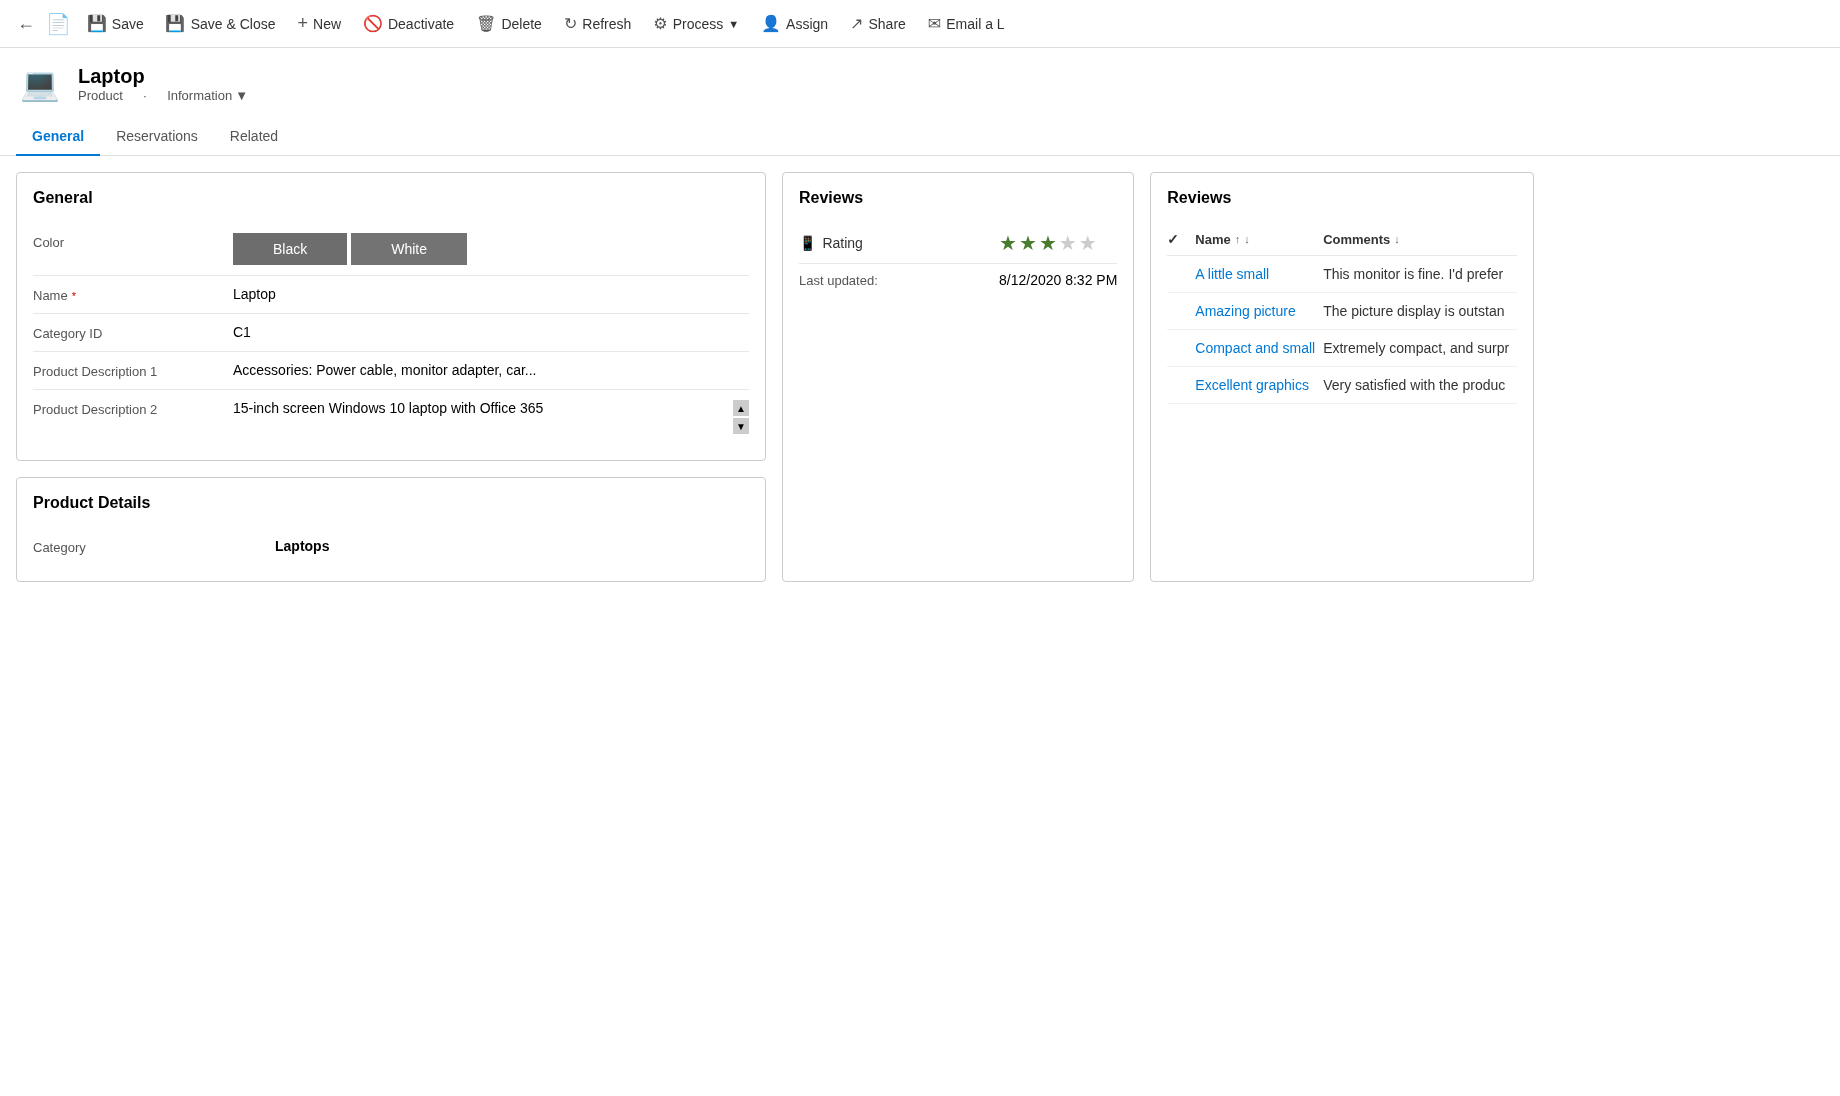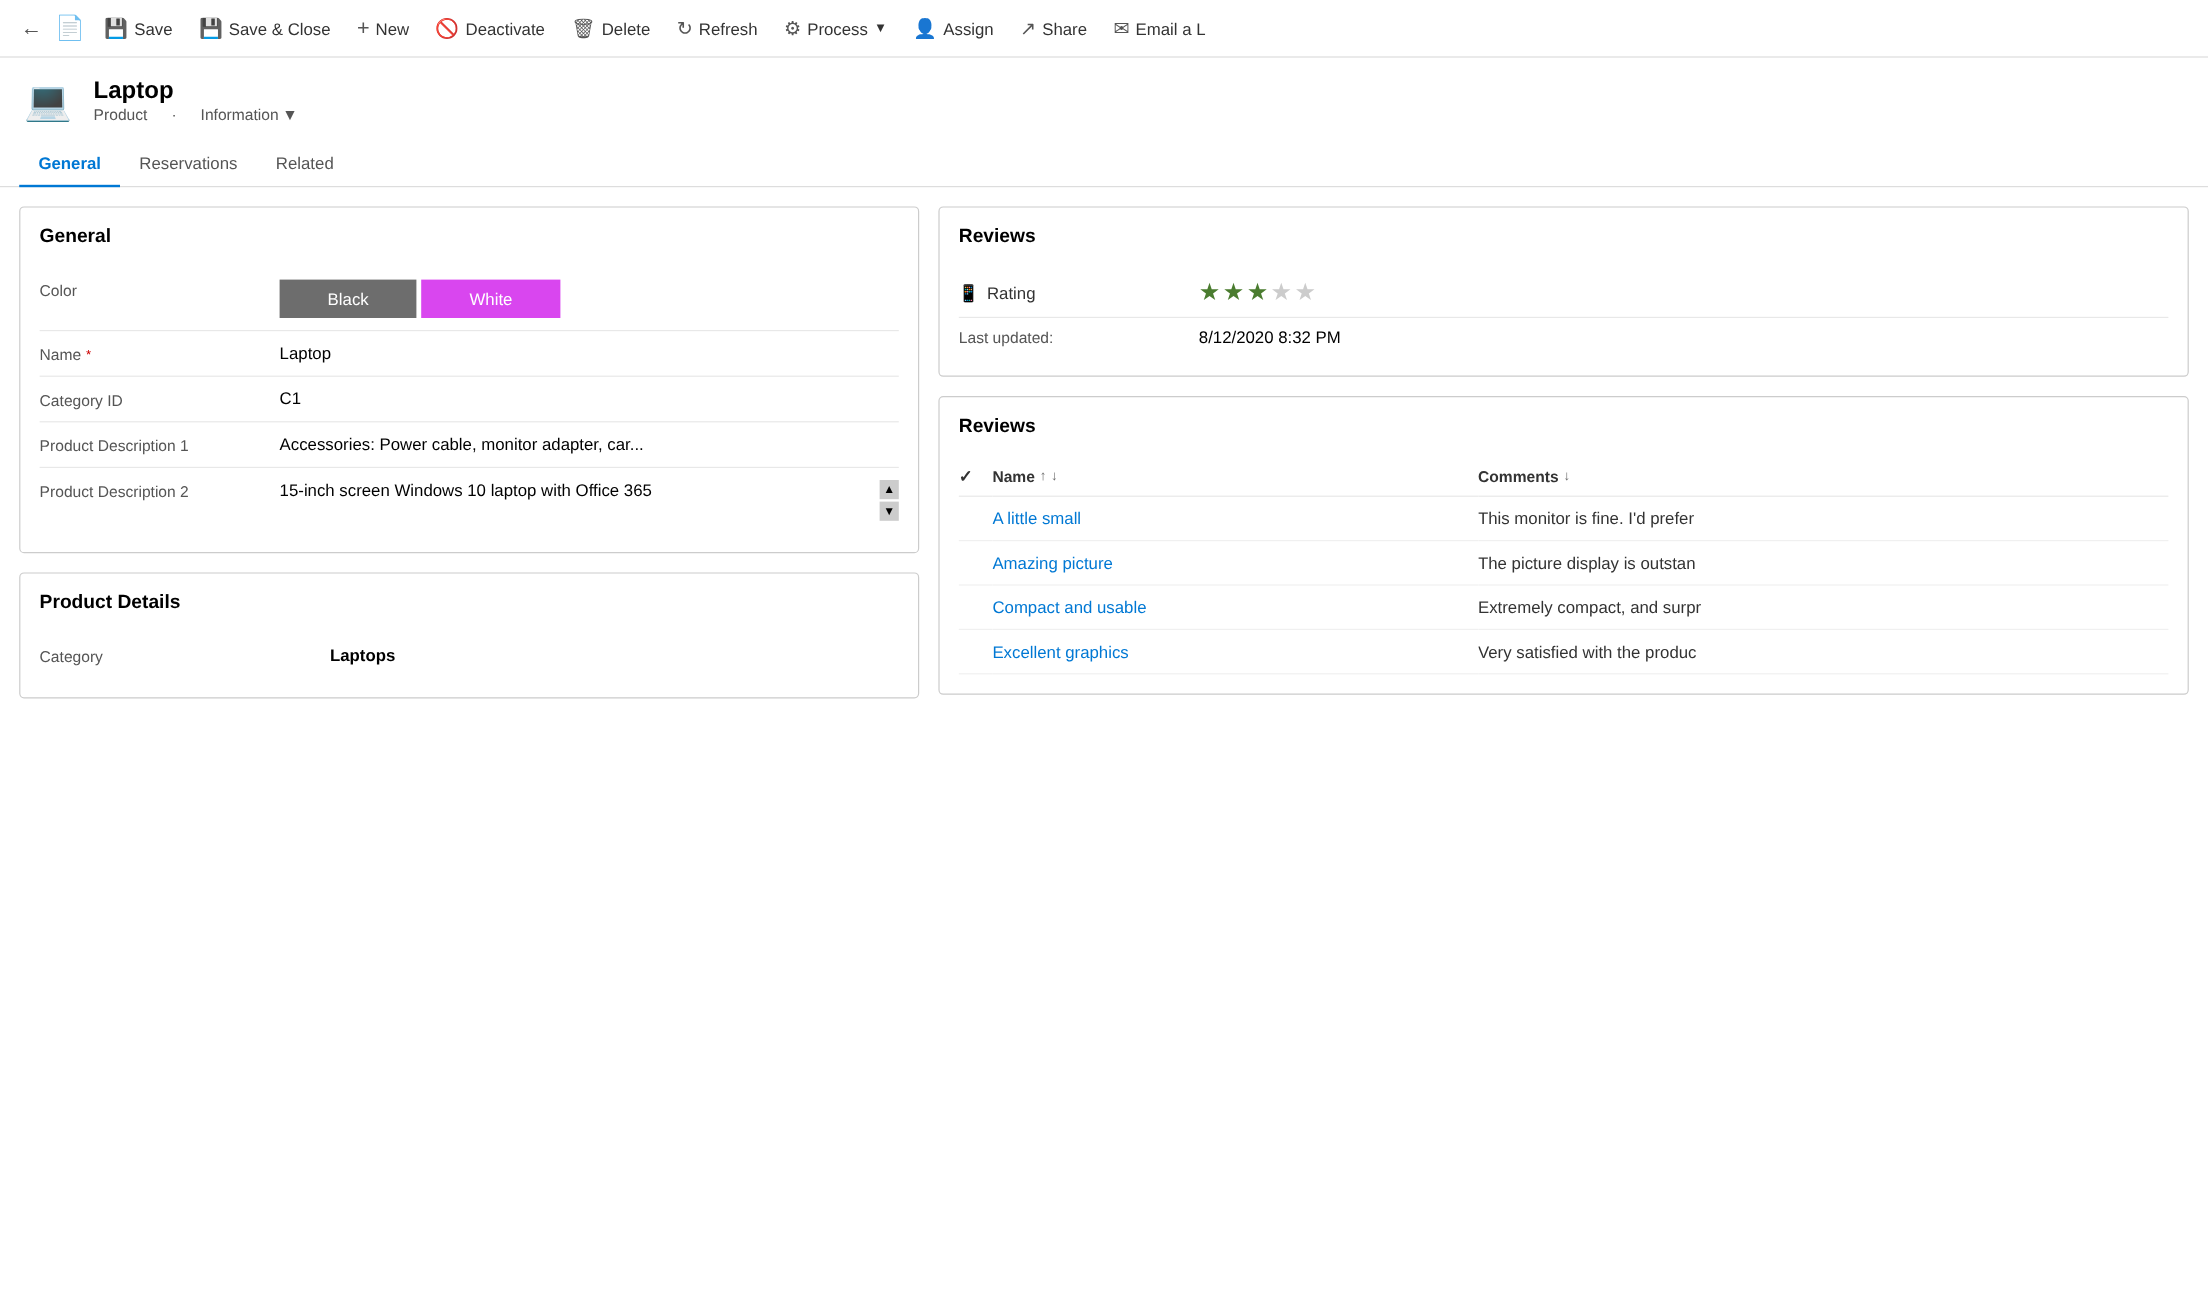--- a/index.html
+++ b/index.html
@@ -113,21 +113,21 @@
       flex: 0 0 750px;
       display: flex;
       flex-direction: column;
       gap: 16px;
     }
 
     
     .right-panel {
       flex: 1;
       display: flex;
-      flex-direction: column;
+      flex-direction: row;
       gap: 16px;
     }
 
     
     .card {
       border: 1px solid #ccc;
       border-radius: 4px;
       padding: 16px;
       background: #fff;
     }
@@ -169,21 +169,21 @@
     }
     .color-btn {
       padding: 8px 40px;
       border: none;
       cursor: pointer;
       font-size: 14px;
       font-weight: 500;
       color: #fff;
     }
     .color-btn.black { background: #6d6d6d; }
-    .color-btn.white { background: #d946ef; }
+    .color-btn.white { background: #737373; }
 
     
     .form-value-multiline {
       position: relative;
       display: flex;
       align-items: flex-start;
     }
     .form-value-multiline .text-content {
       flex: 1;
     }
@@ -489,21 +489,21 @@
               <td class="review-link">A little small</td>
               <td class="comment-cell">This monitor is fine. I'd prefer</td>
             </tr>
             <tr>
               <td></td>
               <td class="review-link">Amazing picture</td>
               <td class="comment-cell">The picture display is outstan</td>
             </tr>
             <tr>
               <td></td>
-              <td class="review-link">Compact and usable</td>
+              <td class="review-link">Compact and small</td>
               <td class="comment-cell">Extremely compact, and surpr</td>
             </tr>
             <tr>
               <td></td>
               <td class="review-link">Excellent graphics</td>
               <td class="comment-cell">Very satisfied with the produc</td>
             </tr>
           </tbody>
       </table>
     </div>

